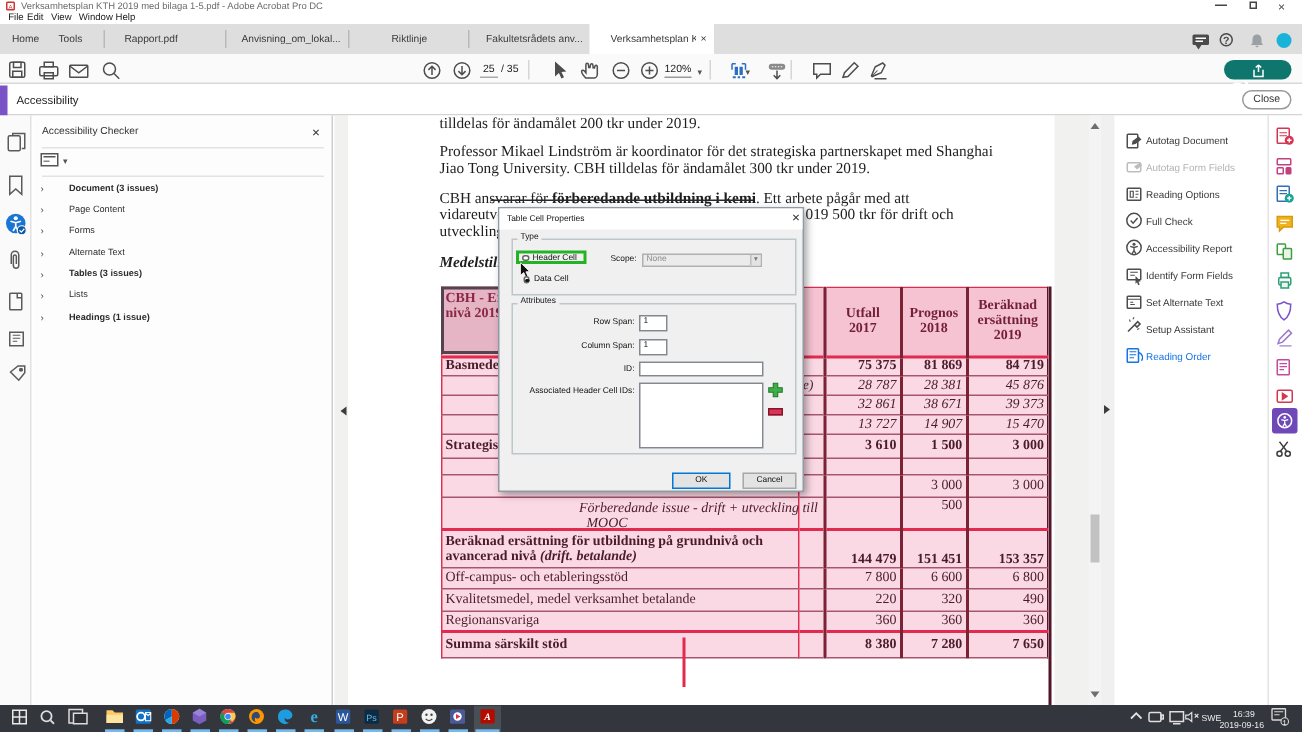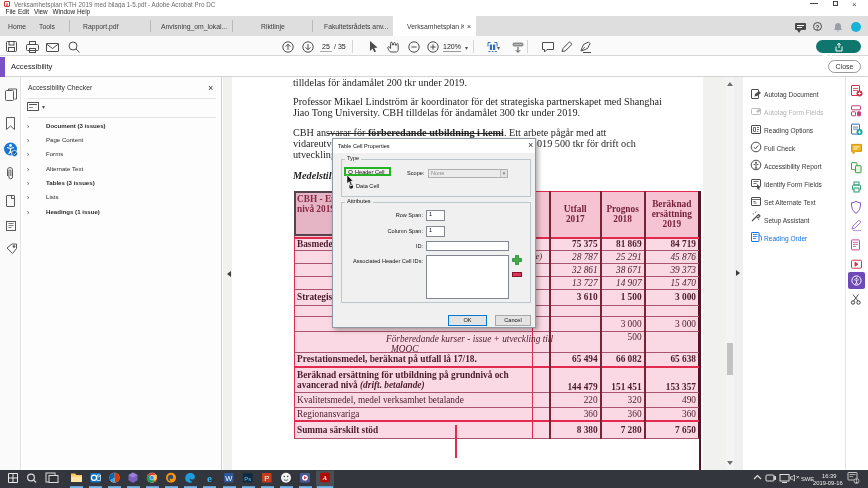--- a/index.html
+++ b/index.html
@@ -251,21 +251,21 @@
           <td style="border-top:2.5px solid #e12a4e">Basmedel</td>
           <td style="border-top:2.5px solid #e12a4e"></td>
           <td class="num" style="border-top:2.5px solid #e12a4e">75 375</td>
           <td class="num" style="border-top:2.5px solid #e12a4e">81 869</td>
           <td class="num" style="border-top:2.5px solid #e12a4e">84 719</td>
         </tr>
 <tr style="height:13px;font-style:italic">
           <td>&nbsp;</td>
           <td style="font-size:8.8px">e)</td>
           <td class="num">28 787</td>
-          <td class="num">25 291</td>
+          <td class="num">28 381</td>
           <td class="num">45 876</td>
         </tr>
 <tr style="height:13px;font-style:italic">
           <td></td>
           <td></td>
           <td class="num">32 861</td>
           <td class="num">38 671</td>
           <td class="num">39 373</td>
         </tr>
 <tr style="height:13px;font-style:italic">
@@ -291,41 +291,41 @@
         </tr>
 <tr style="height:15px">
           <td></td>
           <td></td>
           <td></td>
           <td class="num">3 000</td>
           <td class="num">3 000</td>
         </tr>
 <tr style="height:21px">
           <td style="position:relative">
-            <span style="position:absolute;left:91px;top:2px;font-style:italic;white-space:nowrap">Förberedande kurser - issue + utveckling till</span>
+            <span style="position:absolute;left:91px;top:2px;font-style:italic;white-space:nowrap">Förberedande issue - drift + utveckling till</span>
             <span style="position:absolute;left:96px;top:12px;font-style:italic">MOOC</span>
           </td>
           <td></td>
           <td></td>
           <td class="num" style="vertical-align:top">500</td>
           <td></td>
-        </tr>
-<tr style="height:14px;font-weight:bold">
-          <td>Prestationsmedel, beräknat på utfall lå 17/18.</td>
-          <td></td>
-          <td class="num">65 494</td>
-          <td class="num">66 082</td>
-          <td class="num">65 638</td>
         </tr>
 <tr style="height:26px;font-weight:bold">
           <td style="border-top:2.5px solid #e12a4e">Beräknad ersättning för utbildning på grundnivå och<br>avancerad nivå <i>(drift. betalande)</i></td>
           <td style="border-top:2.5px solid #e12a4e"></td>
           <td class="num" style="border-top:2.5px solid #e12a4e;vertical-align:bottom">144 479</td>
           <td class="num" style="border-top:2.5px solid #e12a4e;vertical-align:bottom">151 451</td>
           <td class="num" style="border-top:2.5px solid #e12a4e;vertical-align:bottom">153 357</td>
+        </tr>
+<tr style="height:14px">
+          <td>Off-campus- och etableringsstöd</td>
+          <td></td>
+          <td class="num">7 800</td>
+          <td class="num">6 600</td>
+          <td class="num">6 800</td>
         </tr>
 <tr style="height:14.5px">
           <td>Kvalitetsmedel, medel verksamhet betalande</td>
           <td></td>
           <td class="num">220</td>
           <td class="num">320</td>
           <td class="num">490</td>
         </tr>
 <tr style="height:14px">
           <td>Regionansvariga</td>

